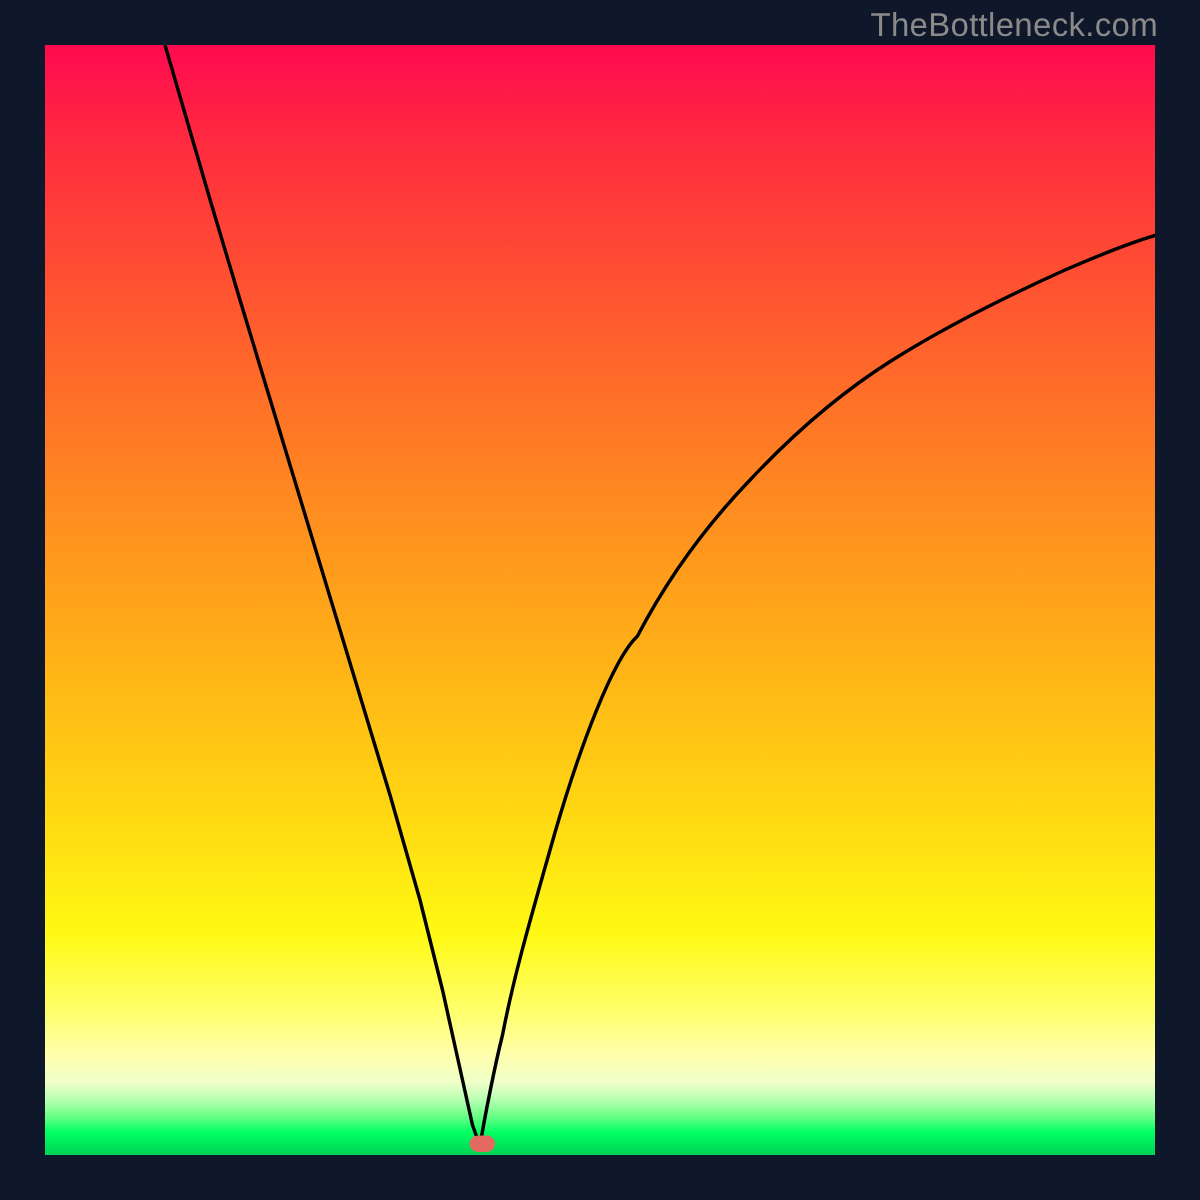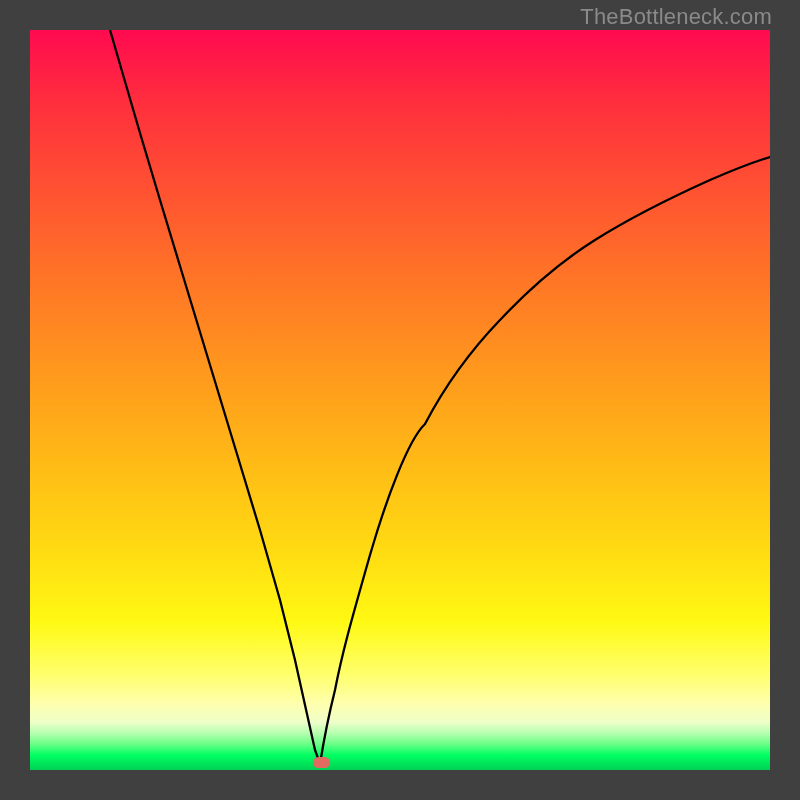--- a/index.html
+++ b/index.html
@@ -10,21 +10,21 @@
     background: #000;
     overflow: hidden;
     font-family: Arial, Helvetica, sans-serif;
   }
   .frame {
     position: absolute;
     top: 0;
     left: 0;
     width: 800px;
     height: 800px;
-    background: #404040;
+    background: #0f172a;
   }
   .plot {
     position: absolute;
     top: 30px;
     left: 30px;
     width: 740px;
     height: 740px;
     background: linear-gradient(to bottom,
       #ff0a4f 0%,
       #ff2f3d 10%,

